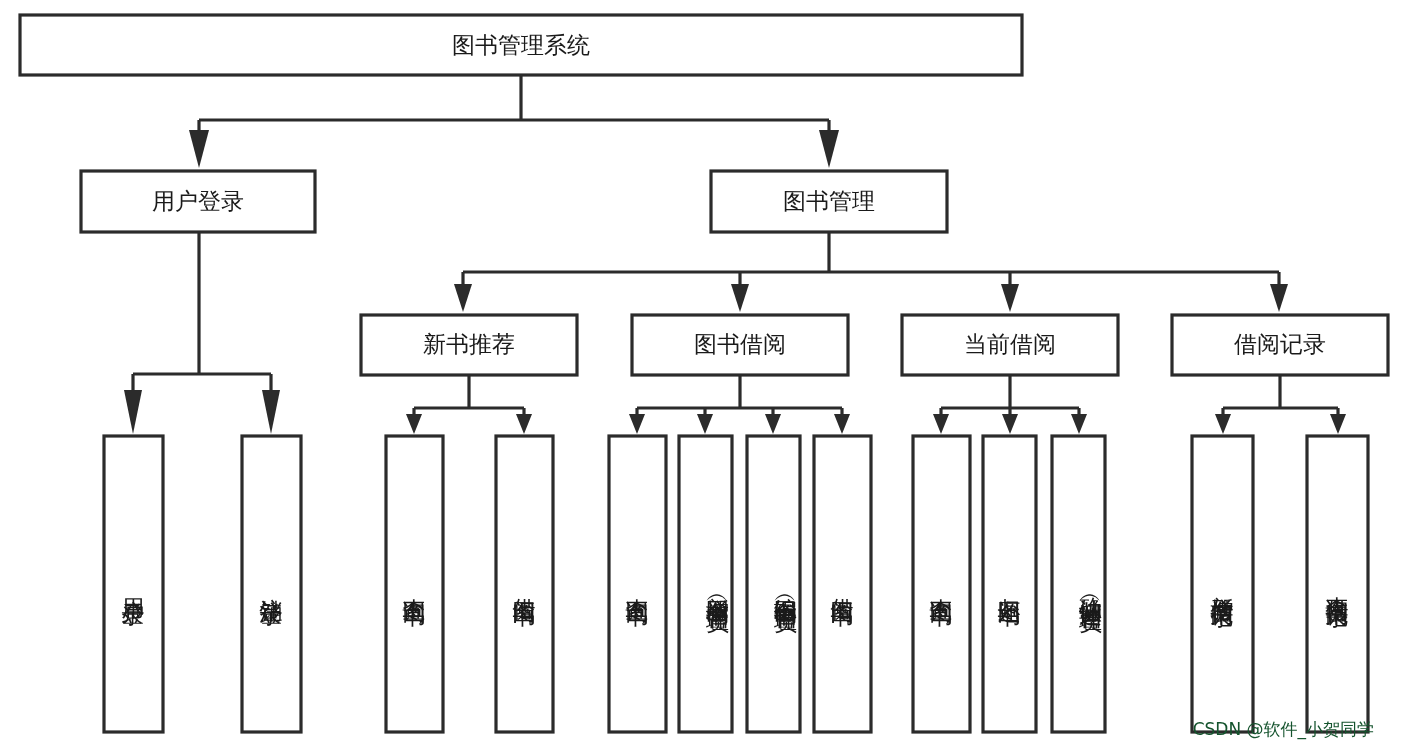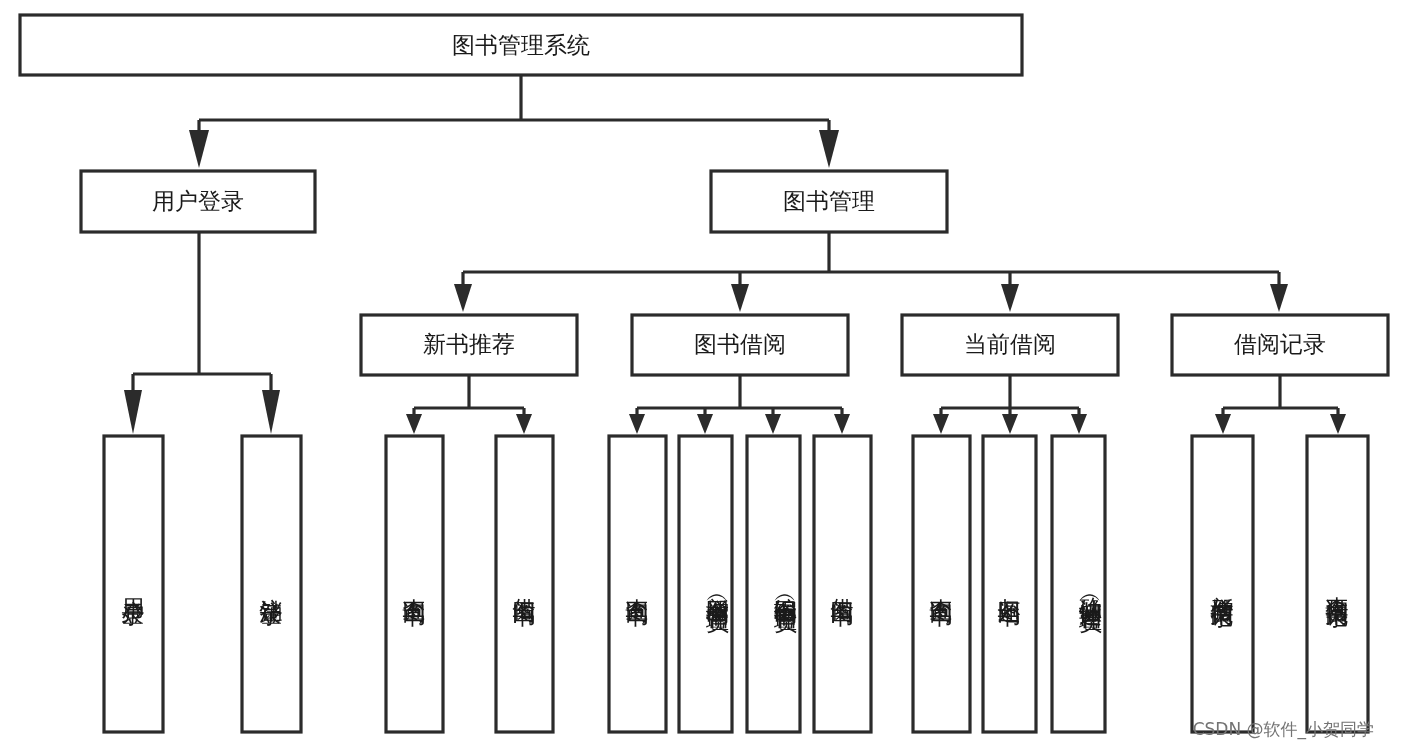--- a/index.html
+++ b/index.html
@@ -60,21 +60,21 @@
     letter-spacing: 2px;
     white-space: nowrap;
     pointer-events: none;
   }
   .watermark {
     position: absolute;
     right: 8px;
     bottom: 6px;
     font-family: "DejaVu Sans", "Liberation Sans", sans-serif;
     font-size: 17px;
-    color: #737373;
+    color: #14532d;
     white-space: nowrap;
   }
 </style>
 </head>
 <body>
 
 <div id="diagram-root">
 
   <svg class="flow" viewBox="0 0 1405 747">
 

